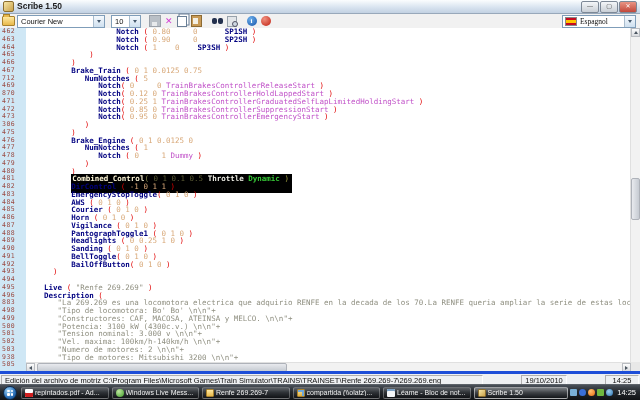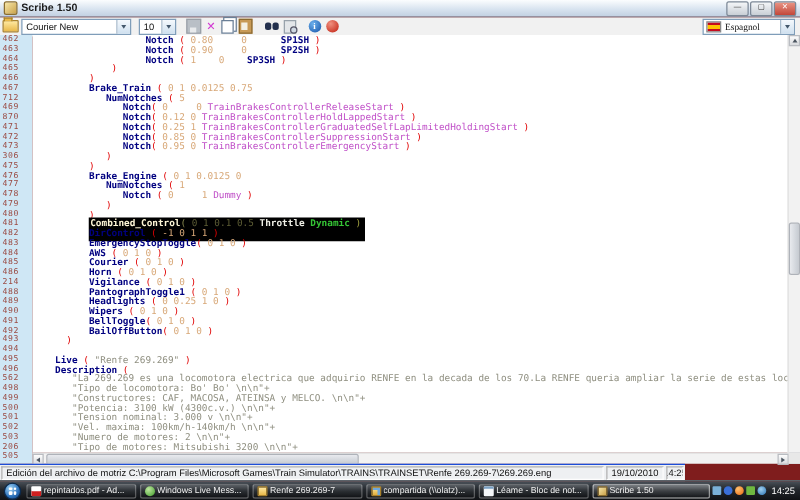--- a/index.html
+++ b/index.html
@@ -74,22 +74,22 @@
   .arr{width:0;height:0;}
   .arr.up{border-left:2.5px solid transparent;border-right:2.5px solid transparent;border-bottom:3px solid #4b5560;}
   .arr.down{border-left:2.5px solid transparent;border-right:2.5px solid transparent;border-top:3px solid #4b5560;}
   .arr.left{border-top:2.5px solid transparent;border-bottom:2.5px solid transparent;border-right:3px solid #4b5560;}
   .arr.right{border-top:2.5px solid transparent;border-bottom:2.5px solid transparent;border-left:3px solid #4b5560;}
   .vthumb{position:absolute;left:0;top:150px;width:9px;height:42px;background:linear-gradient(90deg,#e8eaee,#c6cbd2);border:1px solid #aeb2b9;box-sizing:border-box;border-radius:2px;}
   .hscroll{position:absolute;left:26px;top:362px;width:605px;height:9px;background:#f2f2f2;border-top:1px solid #e0e0e0;box-sizing:border-box;}
   .hthumb{position:absolute;left:11px;top:0;width:250px;height:9px;background:linear-gradient(#e8eaee,#c6cbd2);border:1px solid #aeb2b9;box-sizing:border-box;border-radius:2px;}
   .corner{position:absolute;right:0;top:362px;width:9px;height:9px;background:#e8e8e8;}
   
-  .statusbar{position:absolute;left:0;top:371px;width:548px;height:13px;background:#eef0f2;
-    border-top:1px solid #1d4ed8;display:flex;align-items:stretch;font-size:7.5px;color:#111;}
+  .statusbar{position:absolute;left:0;top:371px;width:640px;height:13px;background:#eef0f2;
+    border-top:3px solid #1d4ed8;display:flex;align-items:stretch;font-size:7.5px;color:#111;gap:36px;}
   .spanel{border:1px solid;border-color:#b0b0b0 #fdfdfd #fdfdfd #b0b0b0;margin:1px 1px;display:flex;align-items:center;
     padding:0 3px;white-space:nowrap;overflow:hidden;box-sizing:border-box;}
   .sp-msg{width:482px;}
   .sp-pos{width:94px;justify-content:center;}
   .sp-date{width:46px;justify-content:center;}
   .sp-time{flex:1;justify-content:center;}
   
   .taskbar{position:absolute;left:0;top:384px;width:640px;height:16px;
     background:linear-gradient(#4a5159,#23272c 45%,#101215);border-top:1px solid #5c6269;box-sizing:border-box;
     display:flex;align-items:center;}
@@ -199,38 +199,38 @@
       <div class="gnum">477</div>
       <div class="gnum">478</div>
       <div class="gnum">479</div>
       <div class="gnum">480</div>
       <div class="gnum">481</div>
       <div class="gnum">482</div>
       <div class="gnum">483</div>
       <div class="gnum">484</div>
       <div class="gnum">485</div>
       <div class="gnum">486</div>
-      <div class="gnum">214</div>
+      <div class="gnum">487</div>
       <div class="gnum">488</div>
       <div class="gnum">489</div>
       <div class="gnum">490</div>
       <div class="gnum">491</div>
       <div class="gnum">492</div>
       <div class="gnum">493</div>
       <div class="gnum">494</div>
       <div class="gnum">495</div>
       <div class="gnum">496</div>
-      <div class="gnum">562</div>
+      <div class="gnum">883</div>
       <div class="gnum">498</div>
       <div class="gnum">499</div>
       <div class="gnum">500</div>
       <div class="gnum">501</div>
       <div class="gnum">502</div>
       <div class="gnum">503</div>
-      <div class="gnum">206</div>
+      <div class="gnum">938</div>
       <div class="gnum">505</div>
     </div>
   <div class="codearea" id="code-lines">
       <div class="cl">                    <span class="kw">Notch</span><span class="pr"> ( </span><span class="num">0.80</span><span class="pl">     </span><span class="num">0</span><span class="pl">      </span><span class="kw">SP1SH</span><span class="pr"> )</span></div>
       <div class="cl">                    <span class="kw">Notch</span><span class="pr"> ( </span><span class="num">0.90</span><span class="pl">     </span><span class="num">0</span><span class="pl">      </span><span class="kw">SP2SH</span><span class="pr"> )</span></div>
       <div class="cl">                    <span class="kw">Notch</span><span class="pr"> ( </span><span class="num">1</span><span class="pl">    </span><span class="num">0</span><span class="pl">    </span><span class="kw">SP3SH</span><span class="pr"> )</span></div>
       <div class="cl">              <span class="pr">)</span></div>
       <div class="cl">          <span class="pr">)</span></div>
       <div class="cl">          <span class="kw">Brake_Train</span><span class="pr"> ( </span><span class="num">0 1 0.0125 0.75</span></div>
       <div class="cl">             <span class="kw">NumNotches</span><span class="pr"> ( </span><span class="num">5</span></div>
@@ -248,21 +248,21 @@
       <div class="cl">          <span class="pr">)</span></div>
       <div class="cl">          <span class="selwrap"><span class="sn">Combined_Control</span><span class="sp">( </span><span class="sd">0 1 0.1 0.5 </span><span class="sw">Throttle </span><span class="sg">Dynamic</span><span class="sy"> )</span></span></div>
       <div class="cl">          <span class="kw">DirControl</span><span class="pr"> ( </span><span class="num">-1 0 1 1</span><span class="pr"> )</span></div>
       <div class="cl">          <span class="kw">EmergencyStopToggle</span><span class="pr">( </span><span class="num">0 1 0</span><span class="pr"> )</span></div>
       <div class="cl">          <span class="kw">AWS</span><span class="pr"> ( </span><span class="num">0 1 0</span><span class="pr"> )</span></div>
       <div class="cl">          <span class="kw">Courier</span><span class="pr"> ( </span><span class="num">0 1 0</span><span class="pr"> )</span></div>
       <div class="cl">          <span class="kw">Horn</span><span class="pr"> ( </span><span class="num">0 1 0</span><span class="pr"> )</span></div>
       <div class="cl">          <span class="kw">Vigilance</span><span class="pr"> ( </span><span class="num">0 1 0</span><span class="pr"> )</span></div>
       <div class="cl">          <span class="kw">PantographToggle1</span><span class="pr"> ( </span><span class="num">0 1 0</span><span class="pr"> )</span></div>
       <div class="cl">          <span class="kw">Headlights</span><span class="pr"> ( </span><span class="num">0 0.25 1 0</span><span class="pr"> )</span></div>
-      <div class="cl">          <span class="kw">Wipers</span><span class="pr"> ( </span><span class="num">0 1 0</span><span class="pr"> )</span></div>
+      <div class="cl">          <span class="kw">Sanding</span><span class="pr"> ( </span><span class="num">0 1 0</span><span class="pr"> )</span></div>
       <div class="cl">          <span class="kw">BellToggle</span><span class="pr">( </span><span class="num">0 1 0</span><span class="pr"> )</span></div>
       <div class="cl">          <span class="kw">BailOffButton</span><span class="pr">( </span><span class="num">0 1 0</span><span class="pr"> )</span></div>
       <div class="cl">      <span class="pr">)</span></div>
       <div class="cl"></div>
       <div class="cl">    <span class="kw">Live</span><span class="pr"> ( </span><span class="str">"Renfe 269.269"</span><span class="pr"> )</span></div>
       <div class="cl">    <span class="kw">Description</span><span class="pr"> (</span></div>
       <div class="cl">       <span class="str">"La 269.269 es una locomotora electrica que adquirio RENFE en la decada de los 70.La RENFE queria ampliar la serie de estas locomotoras 269,"</span></div>
       <div class="cl">       <span class="str">"Tipo de locomotora: Bo' Bo' \n\n"+</span></div>
       <div class="cl">       <span class="str">"Constructores: CAF, MACOSA, ATEINSA y MELCO. \n\n"+</span></div>
       <div class="cl">       <span class="str">"Potencia: 3100 kW (4300c.v.) \n\n"+</span></div>

